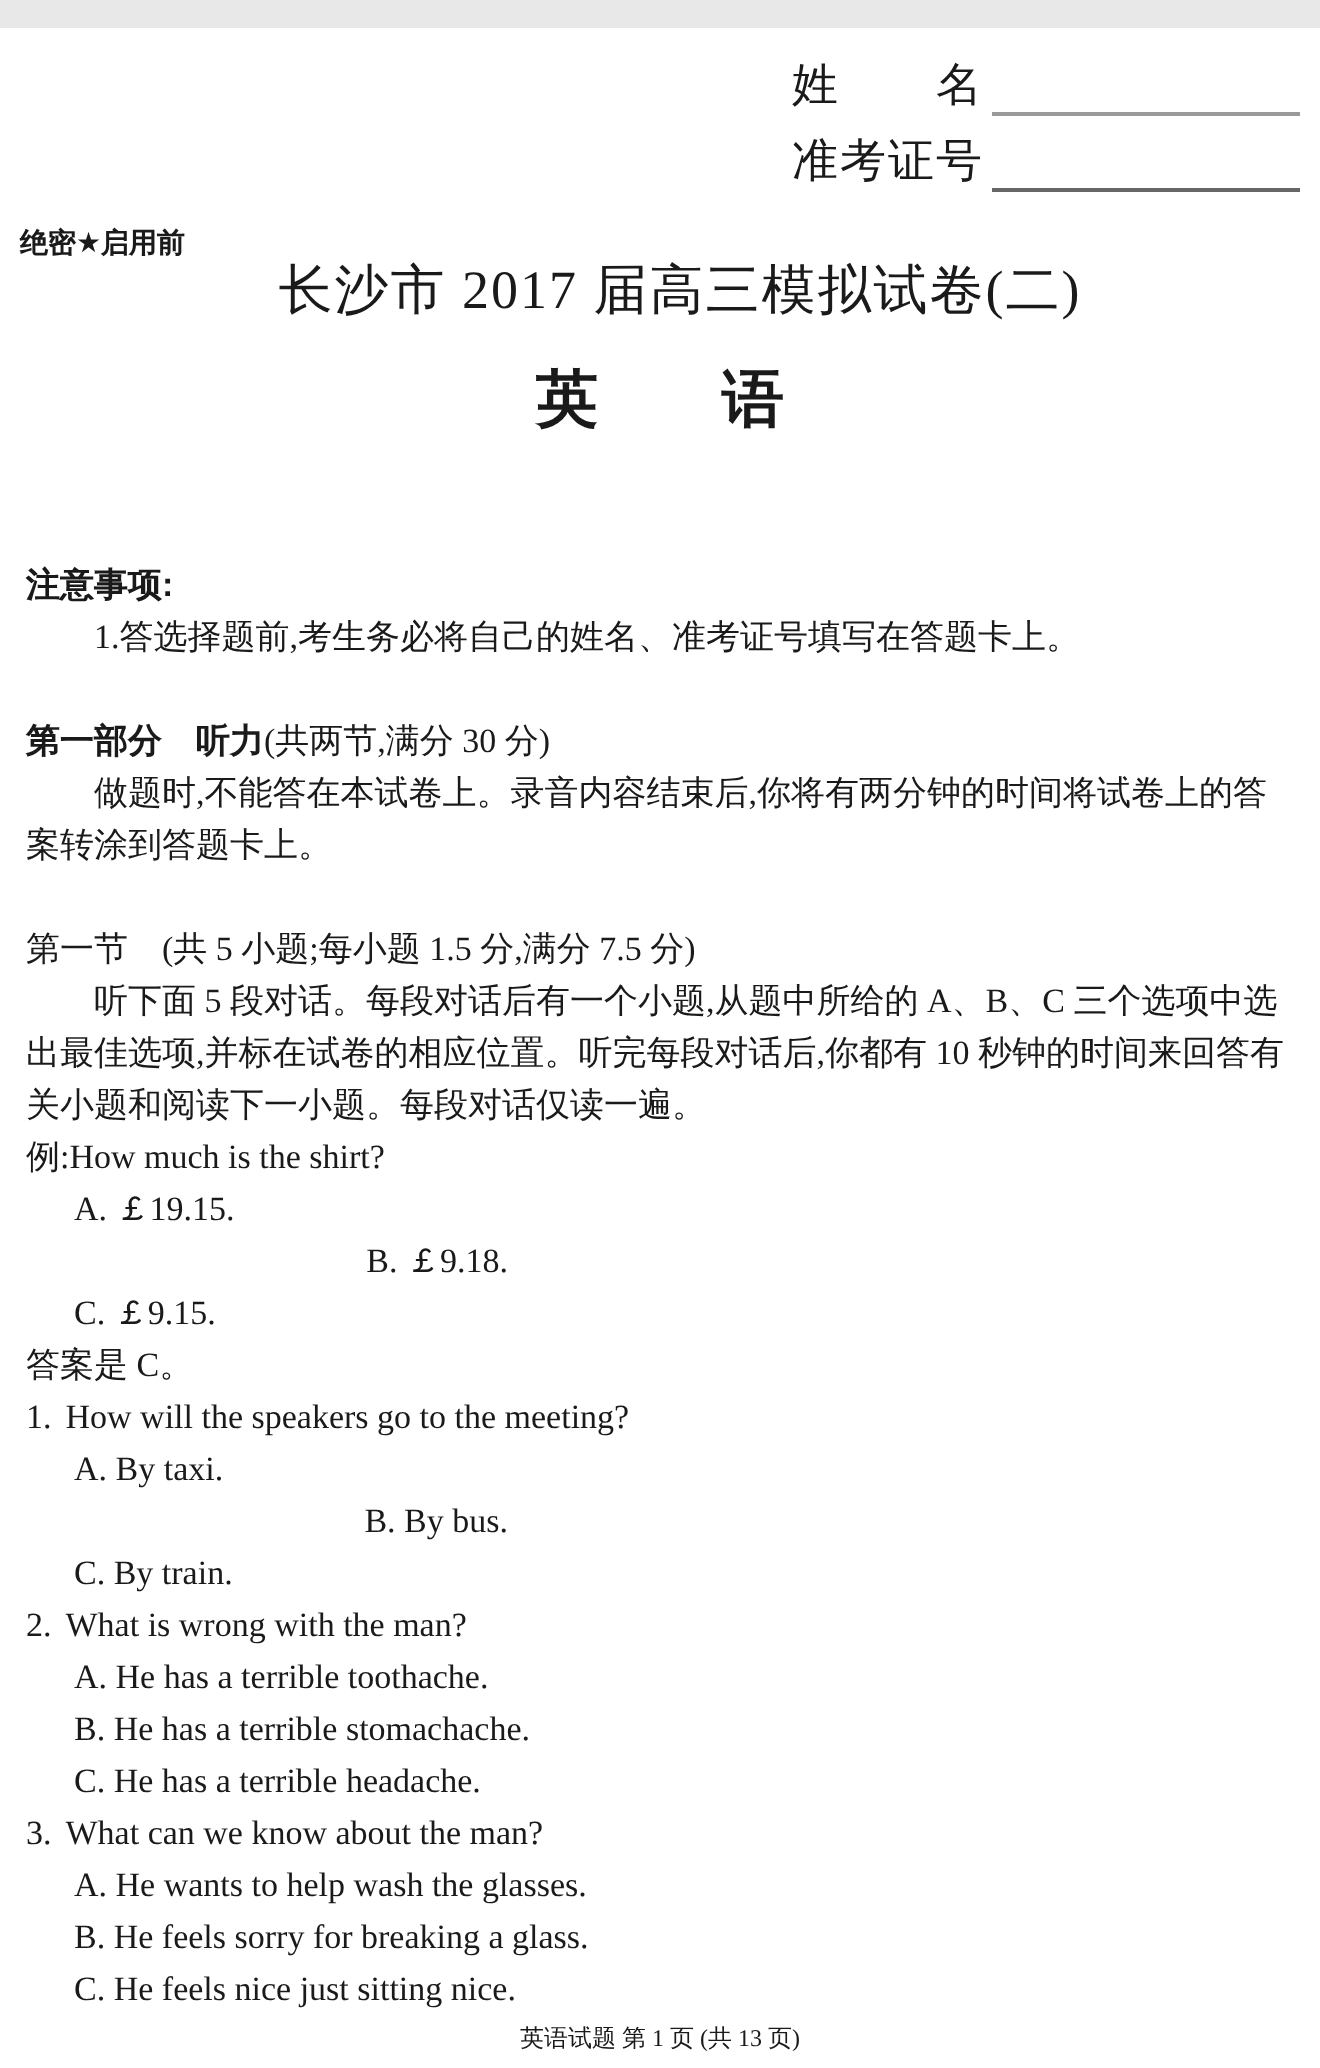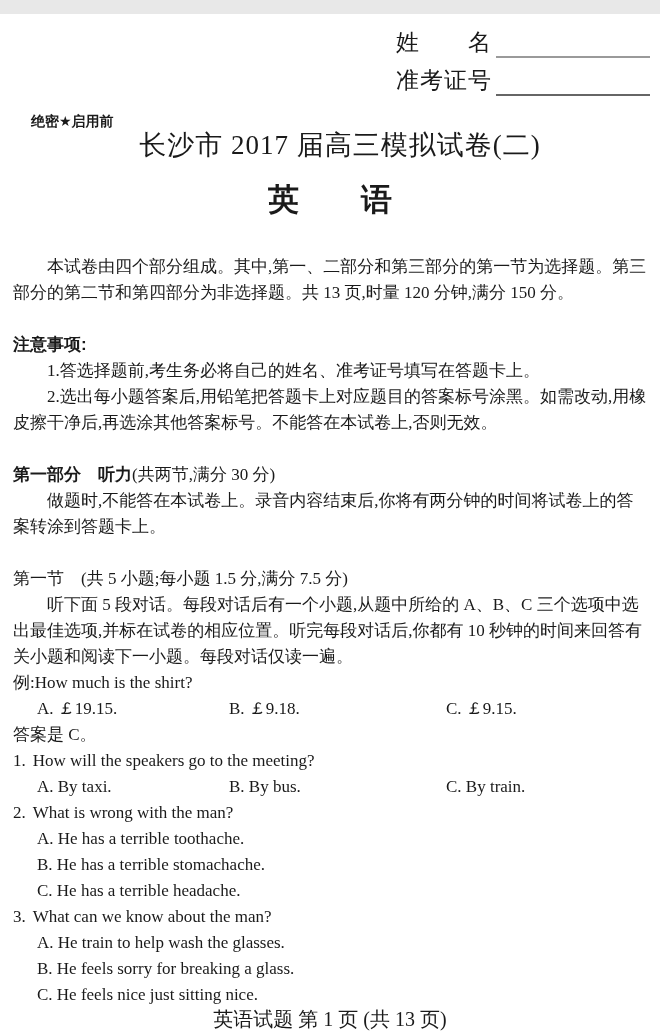--- a/index.html
+++ b/index.html
@@ -16,21 +16,21 @@
     overflow:hidden;
   }
   
   .form-area { position:absolute; top:14px; left:396px; width:254px; }
   .form-row { display:flex; align-items:flex-end; font-size:23px; line-height:30px; margin-bottom:8px; }
   .form-label { white-space:pre; letter-spacing:1px; }
   .blank-line { flex:1; border-bottom:2px solid #9a9a9a; height:30px; margin-left:4px; }
   .blank-line.dark { border-bottom-color:#666; }
 
   .secrecy {
-    position:absolute; top:94px; left:31px;
+    position:absolute; top:94px; left:10px;
     font-family:"Liberation Sans","DejaVu Sans",sans-serif;
     font-weight:bold; font-size:14px;
   }
   .paper-title {
     position:absolute; top:114px; left:0; width:100%;
     text-align:center; font-size:27px; line-height:34px;
     letter-spacing:1px;
     padding-left:20px;
   }
   .subject-title {
@@ -42,28 +42,28 @@
 
   .content { position:absolute; top:240px; left:13px; width:634px; }
   .indent { text-indent:2em; }
   .block-gap { margin-top:26px; }
   .hei {
     font-family:"Liberation Sans","DejaVu Sans",sans-serif;
     font-weight:bold;
   }
   .q-line { display:flex; }
   .q-num { white-space:pre; margin-right:7px; }
-  .opt-row { display:flex; margin-left:24px; }
+  .opt-row { display:flex; margin-left:24px;flex-direction:column; }
   .opt-row .col-a { width:192px; }
-  .opt-row .col-b { width:217px; }
+  .opt-row .col-b { width:217px;text-align:right; }
   .opt-stack { margin-left:24px; }
 
   .page-footer {
     position:absolute; top:992px; left:0; width:100%;
-    text-align:center; font-size:20px;
+    text-align:center; font-size:12px;
   }
 </style>
 </head>
 <body>
 
 <div class="page">
 
   <div class="form-area">
     <div class="form-row">
       <span class="form-label">姓　　名</span>
@@ -75,25 +75,23 @@
     </div>
   </div>
 
   <div class="secrecy">绝密★启用前</div>
 
   <div class="paper-title">长沙市 2017 届高三模拟试卷(二)</div>
   <div class="subject-title">英　　语</div>
 
   <div class="content">
 
-    <p class="indent">本试卷由四个部分组成。其中,第一、二部分和第三部分的第一节为选择题。第三部分的第二节和第四部分为非选择题。共 13 页,时量 120 分钟,满分 150 分。</p>
 
     <p class="hei block-gap">注意事项:</p>
     <p class="indent">1.答选择题前,考生务必将自己的姓名、准考证号填写在答题卡上。</p>
-    <p class="indent">2.选出每小题答案后,用铅笔把答题卡上对应题目的答案标号涂黑。如需改动,用橡皮擦干净后,再选涂其他答案标号。不能答在本试卷上,否则无效。</p>
 
     <p class="block-gap"><span class="hei">第一部分　听力</span><span>(共两节,满分 30 分)</span></p>
     <p class="indent">做题时,不能答在本试卷上。录音内容结束后,你将有两分钟的时间将试卷上的答案转涂到答题卡上。</p>
 
     <p class="block-gap"><span>第一节</span><span>　(共 5 小题;每小题 1.5 分,满分 7.5 分)</span></p>
     <p class="indent">听下面 5 段对话。每段对话后有一个小题,从题中所给的 A、B、C 三个选项中选出最佳选项,并标在试卷的相应位置。听完每段对话后,你都有 10 秒钟的时间来回答有关小题和阅读下一小题。每段对话仅读一遍。</p>
 
     <p>例:How much is the shirt?</p>
     <div class="opt-row">
       <span class="col-a">A. ￡19.15.</span>
@@ -117,21 +115,21 @@
       <span>What is wrong with the man?</span>
     </div>
     <p class="opt-stack">A. He has a terrible toothache.</p>
     <p class="opt-stack">B. He has a terrible stomachache.</p>
     <p class="opt-stack">C. He has a terrible headache.</p>
 
     <div class="q-line">
       <span class="q-num">3.</span>
       <span>What can we know about the man?</span>
     </div>
-    <p class="opt-stack">A. He train to help wash the glasses.</p>
+    <p class="opt-stack">A. He wants to help wash the glasses.</p>
     <p class="opt-stack">B. He feels sorry for breaking a glass.</p>
     <p class="opt-stack">C. He feels nice just sitting nice.</p>
 
   </div>
 
   <div class="page-footer">英语试题 第 1 页 (共 13 页)</div>
 
 </div>
 
 </body></html>

